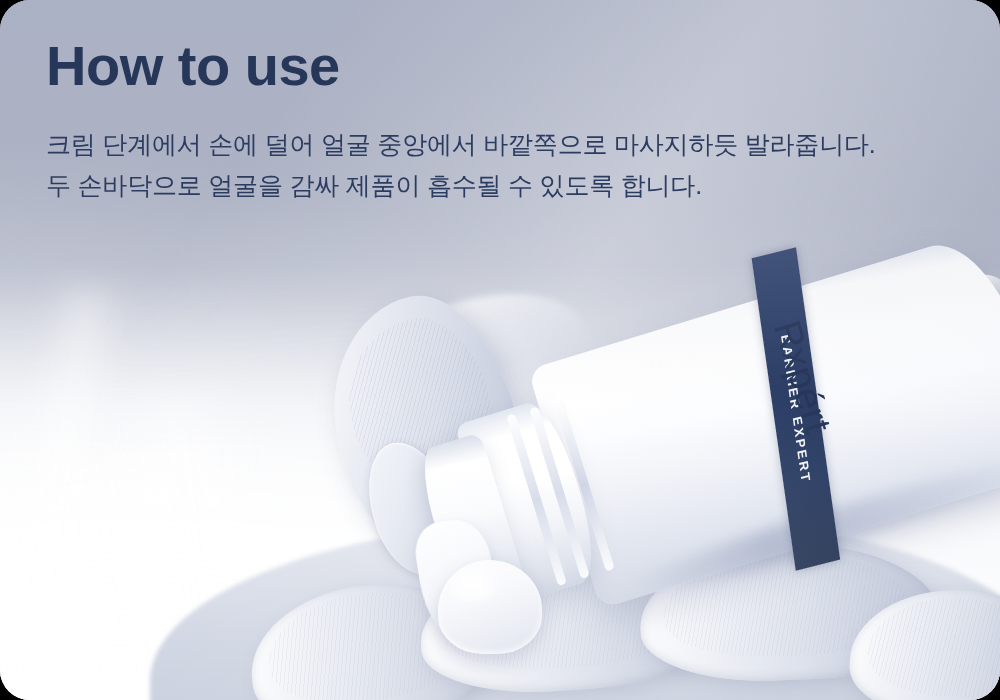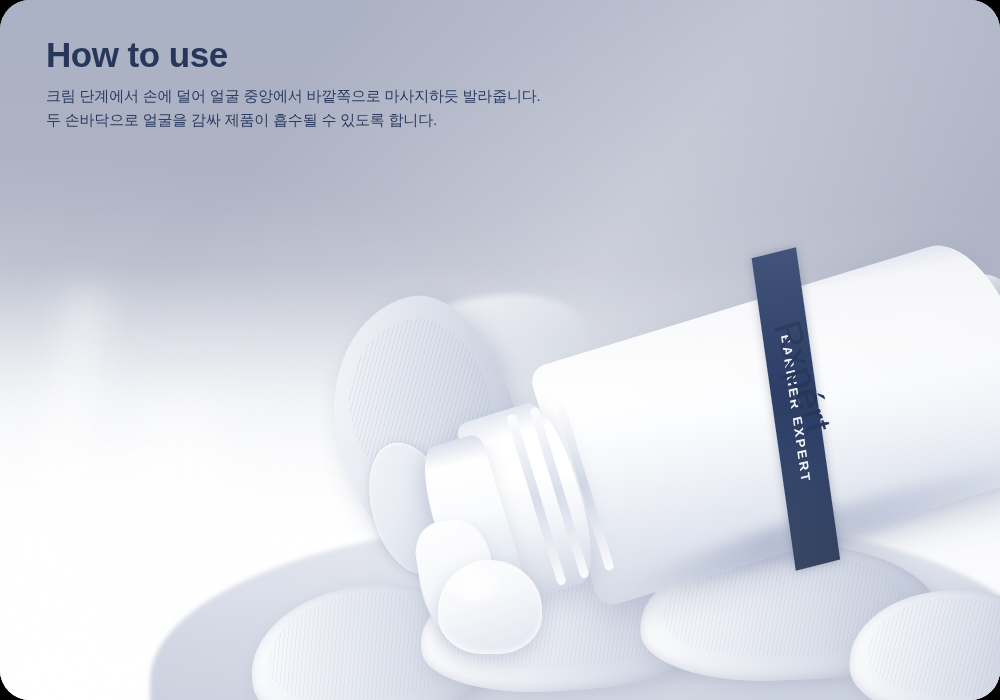--- a/index.html
+++ b/index.html
@@ -210,29 +210,29 @@
       linear-gradient(180deg, rgba(168,174,196,.40) 0%, rgba(168,174,196,.14) 34%, rgba(255,255,255,0) 58%),
       radial-gradient(120% 90% at 50% 100%, rgba(255,255,255,.26) 0%, rgba(255,255,255,0) 55%);
     pointer-events:none;
   }
 
   
   .content { position:absolute; left:0; top:0; width:100%; padding:36px 44px 0 46px; }
 
   .title {
     color:#26375a;
-    font-size:35px;
+    font-size:56px;
     font-weight:bold;
     letter-spacing:-.5px;
     line-height:1.08;
   }
   .body-copy {
-    margin-top:10px;
+    margin-top:28px;
     color:#2b3c60;
-    font-size:15px;
+    font-size:25px;
     font-weight:500;
     line-height:1.62;
     white-space:pre-line;
     letter-spacing:-.2px;
   }
 </style>
 </head>
 <body>
 
 <div id="card">

